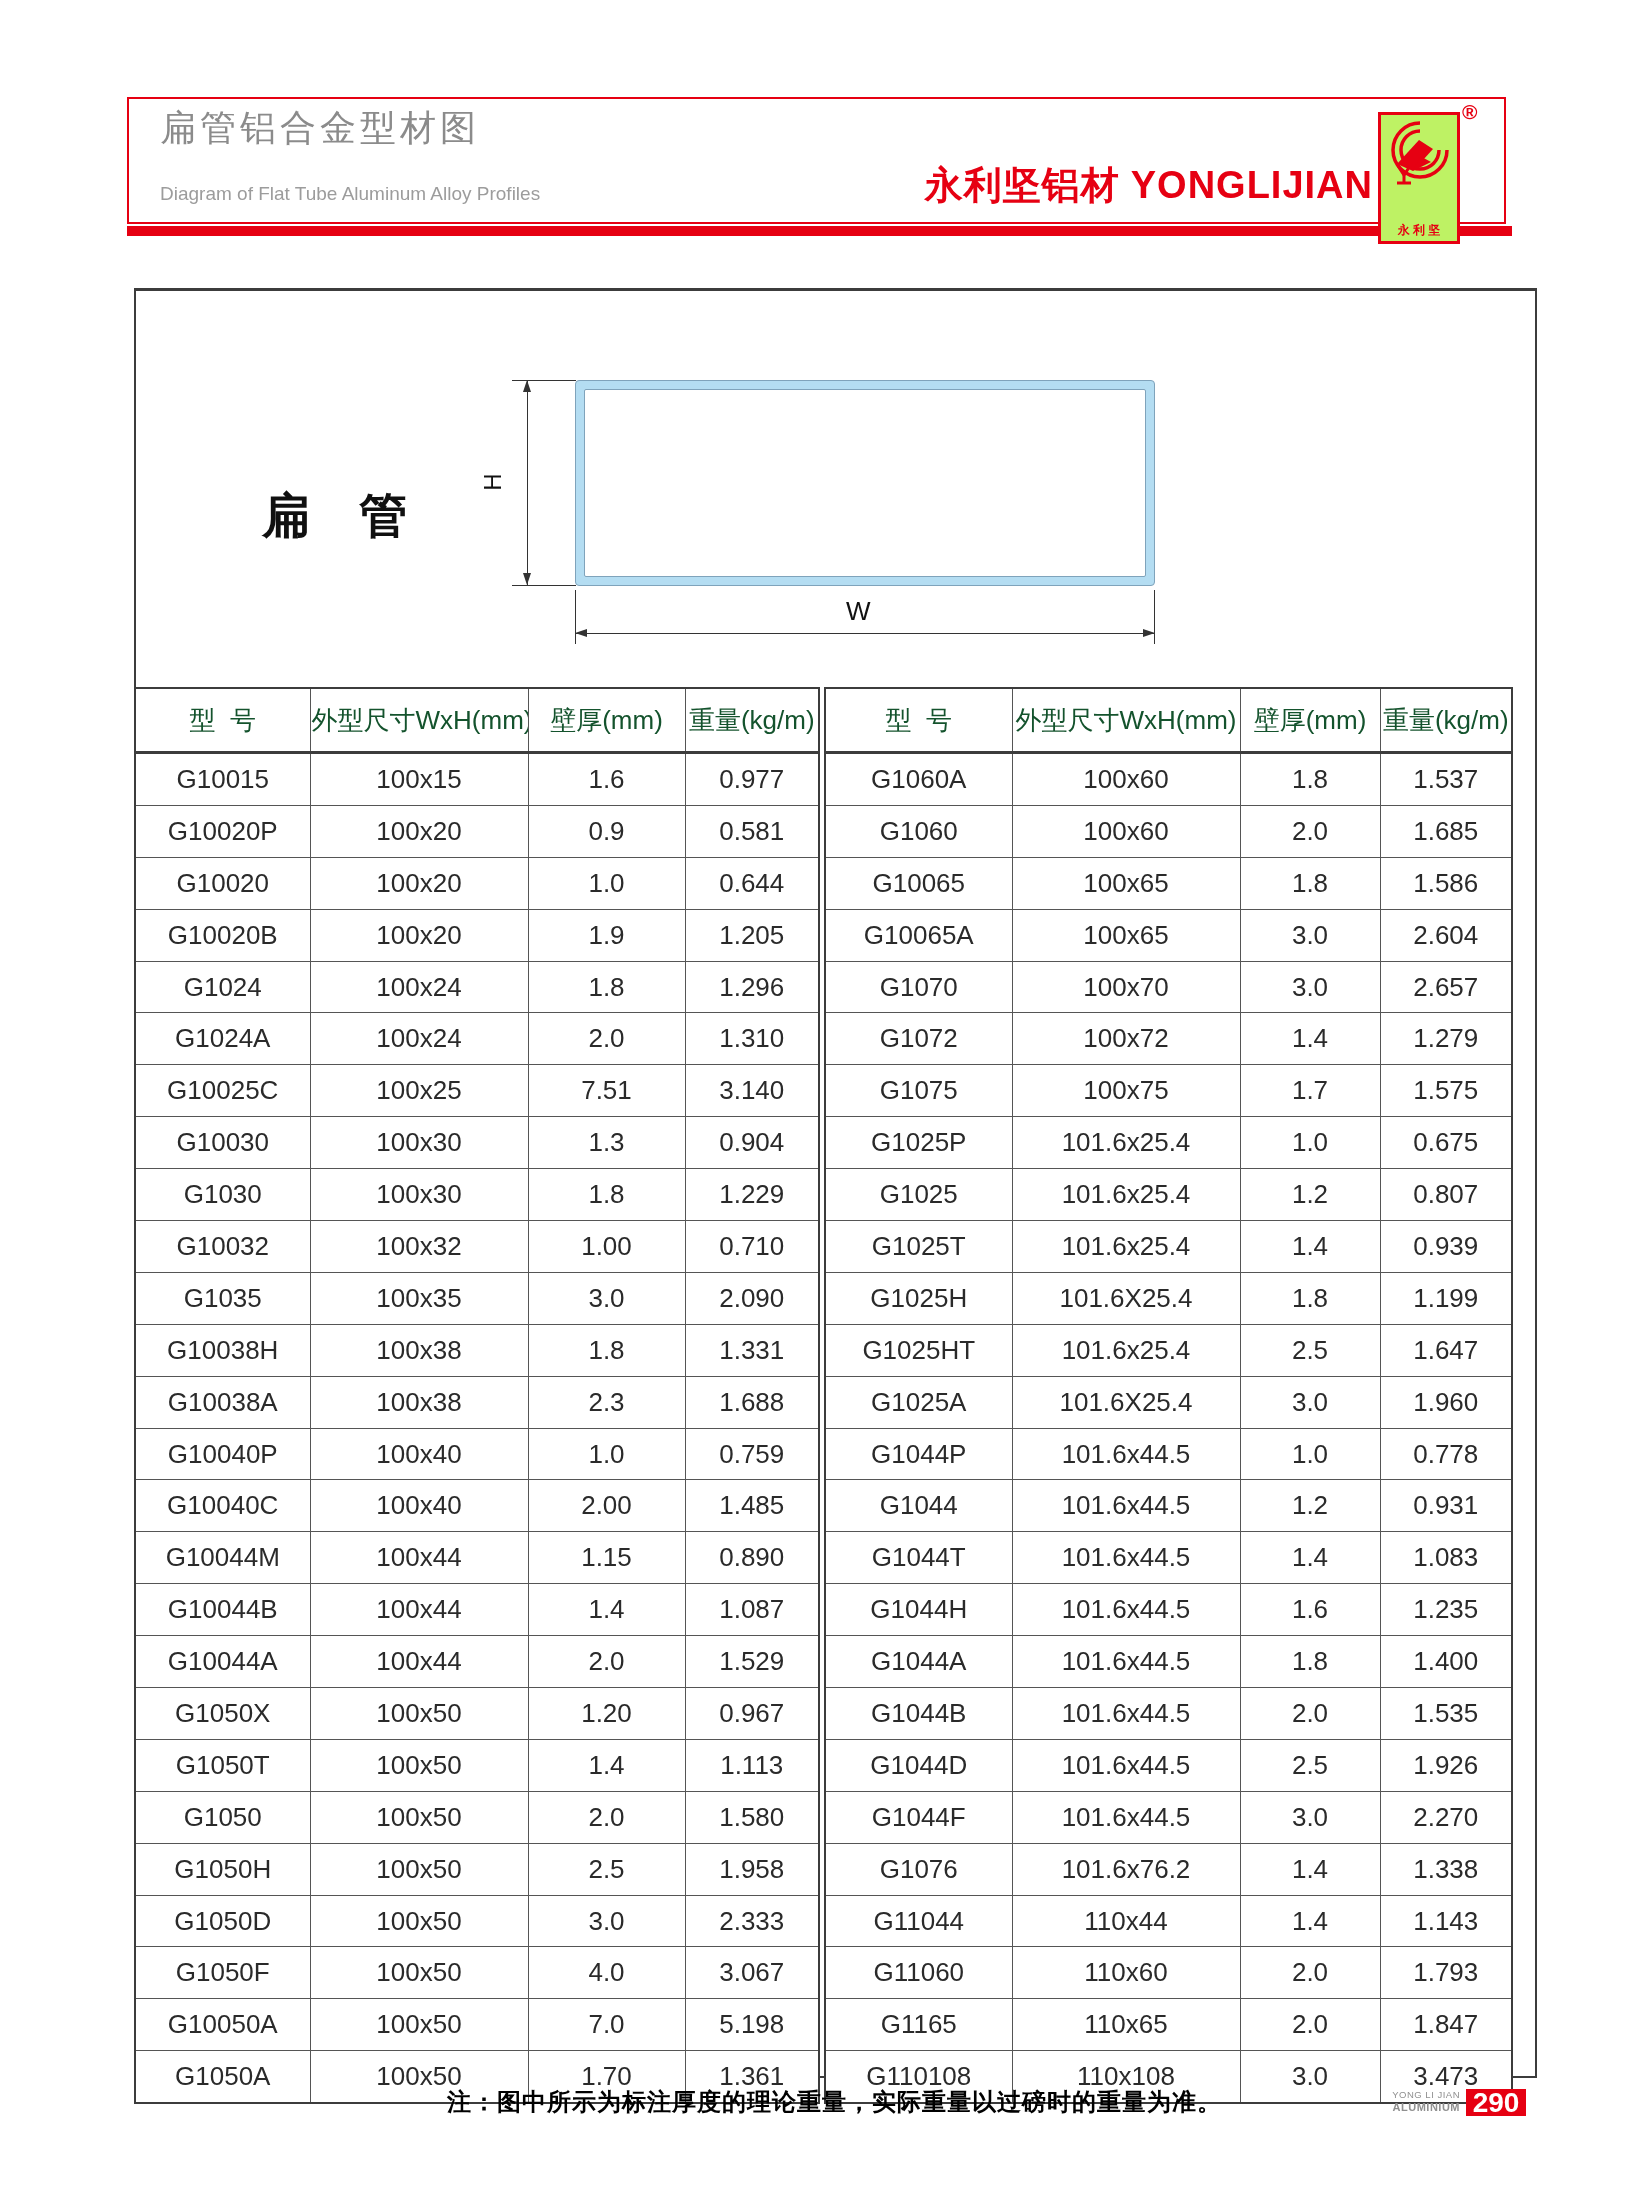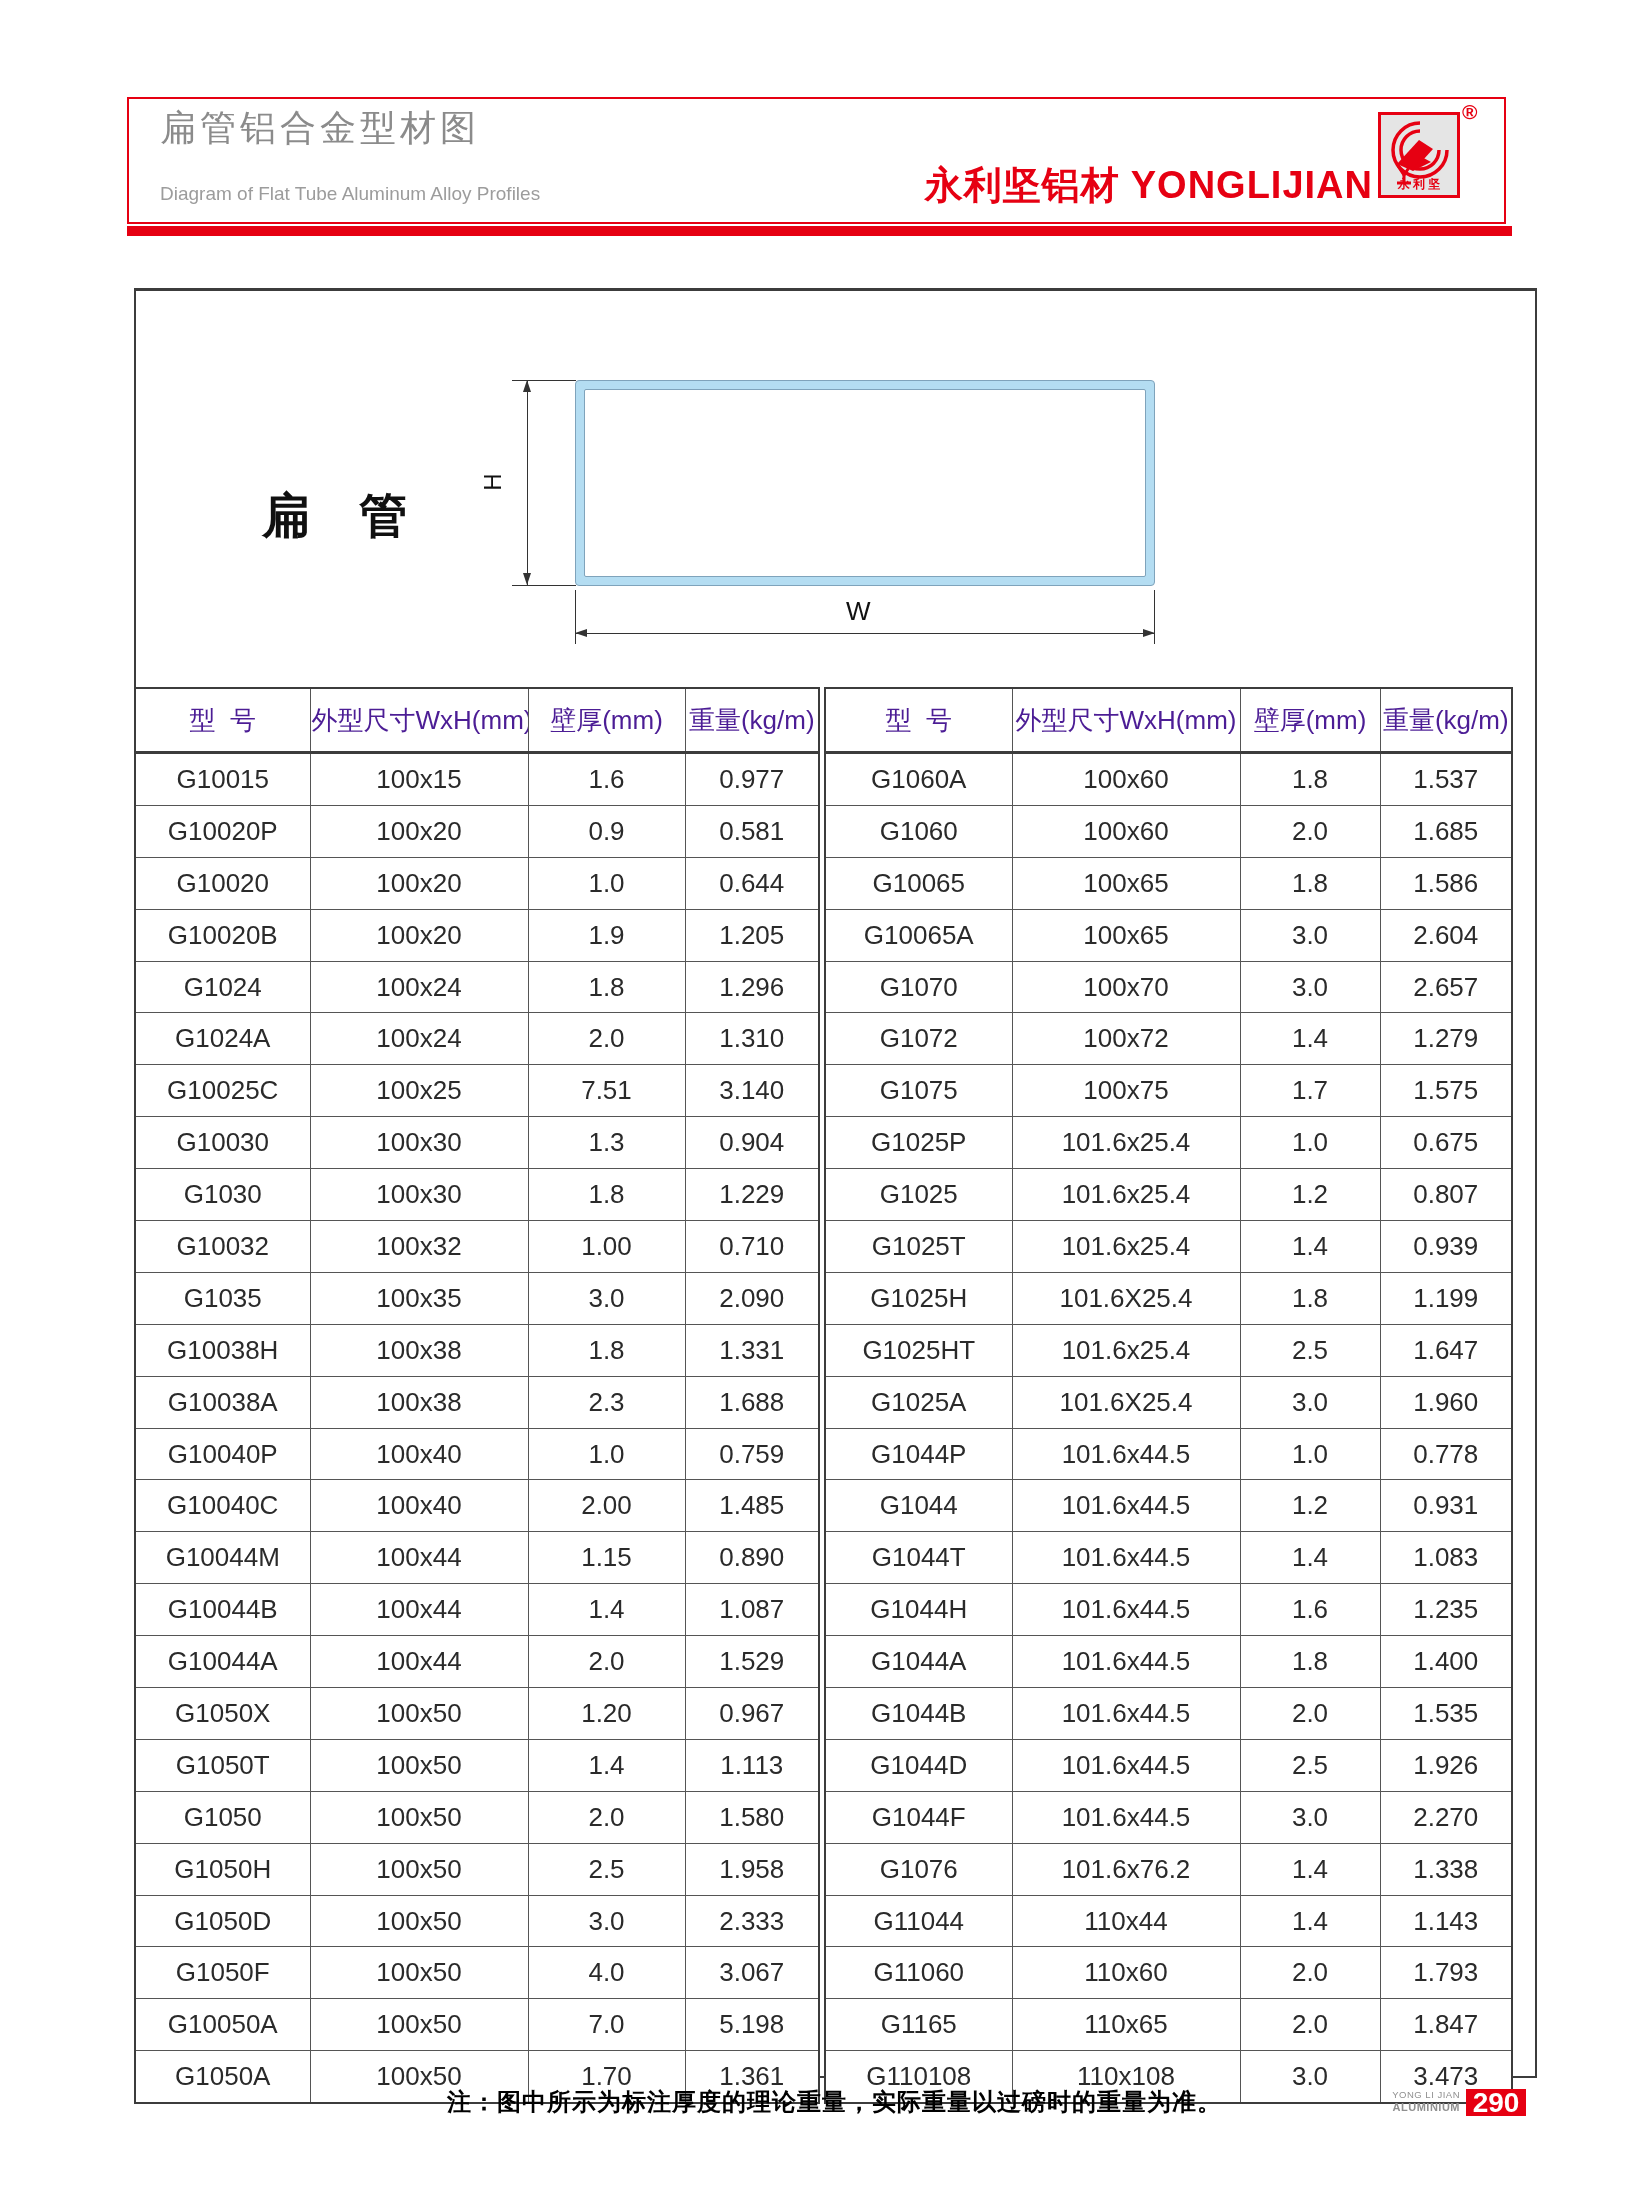--- a/index.html
+++ b/index.html
@@ -8,21 +8,21 @@
         font-family:"Liberation Sans",sans-serif;overflow:hidden;border-radius:24px;}
   .abs{position:absolute;}
 
   
   .header-box{left:127px;top:97px;width:1379px;height:127px;border:2px solid var(--red);box-sizing:border-box;}
   .header-bar{left:127px;top:226px;width:1385px;height:10px;background:var(--red);}
   .page-title{left:160px;top:104px;font-size:36px;color:#8b8b8b;letter-spacing:4px;}
   .page-subtitle{left:160px;top:183px;font-size:19px;color:#9c9c9c;}
   .brand{right:262px;top:160px;font-size:38px;font-weight:bold;color:var(--red);letter-spacing:1px;white-space:nowrap;}
   .brand .cn{margin-right:11px;}
-  .logo-box{left:1378px;top:112px;width:82px;height:86px;border:3px solid var(--red);box-sizing:border-box;background:#e5e5e5;}
+  .logo-box{left:1378px;top:112px;width:82px;height:132px;border:3px solid var(--red);box-sizing:border-box;background:#bef264;}
   .logo-box svg{display:block;margin:1px auto 0;}
   .logo-text{position:absolute;bottom:2px;left:0;width:100%;text-align:center;font-size:12px;
              color:var(--red);font-weight:bold;white-space:pre;}
   .reg-mark{left:1462px;top:100px;font-size:21px;color:var(--red);font-weight:bold;}
 
   
   .content-box{left:134px;top:288px;width:1403px;height:1790px;border:2px solid var(--frame);
                border-top-width:3px;box-sizing:border-box;}
 
   
@@ -44,21 +44,21 @@
   .arr-lf{left:575px;top:629px;border-top:4px solid transparent;border-bottom:4px solid transparent;border-right:12px solid #333;}
   .arr-rt{left:1143px;top:629px;border-top:4px solid transparent;border-bottom:4px solid transparent;border-left:12px solid #333;}
   .h-label{left:484px;top:468px;font-size:24px;color:#111;transform:rotate(-90deg);}
   .w-label{left:846px;top:596px;font-size:26px;color:#111;}
 
   
   table.ptable{position:absolute;top:687px;border-collapse:collapse;table-layout:fixed;
                border:2px solid var(--frame);background:#fff;}
   #table-left{left:134px;width:684px;}
   #table-right{left:824px;width:687px;}
-  .ptable th{height:60px;font-size:26px;font-weight:500;color:#4c1d95;white-space:pre;}
+  .ptable th{height:60px;font-size:26px;font-weight:500;color:#14532d;white-space:pre;}
   .ptable td{height:50.9px;font-size:26px;color:var(--ink);text-align:center;padding:0;}
   .ptable th,.ptable td{border:1px solid var(--line);overflow:hidden;}
   .ptable thead th{border-top:2px solid var(--frame);border-bottom:3px solid var(--frame);}
 
   
   .footer-note{left:447px;top:2086px;font-size:24px;font-weight:600;color:#000;letter-spacing:1px;}
   .badge-text{left:1380px;top:2089px;width:80px;text-align:right;color:#909090;line-height:12px;}
   .badge-text .l1{font-size:9.5px;letter-spacing:.5px;}
   .badge-text .l2{font-size:11px;font-weight:bold;letter-spacing:.5px;}
   .page-badge{left:1466px;top:2089px;width:60px;height:27px;background:var(--red);color:#fff;

